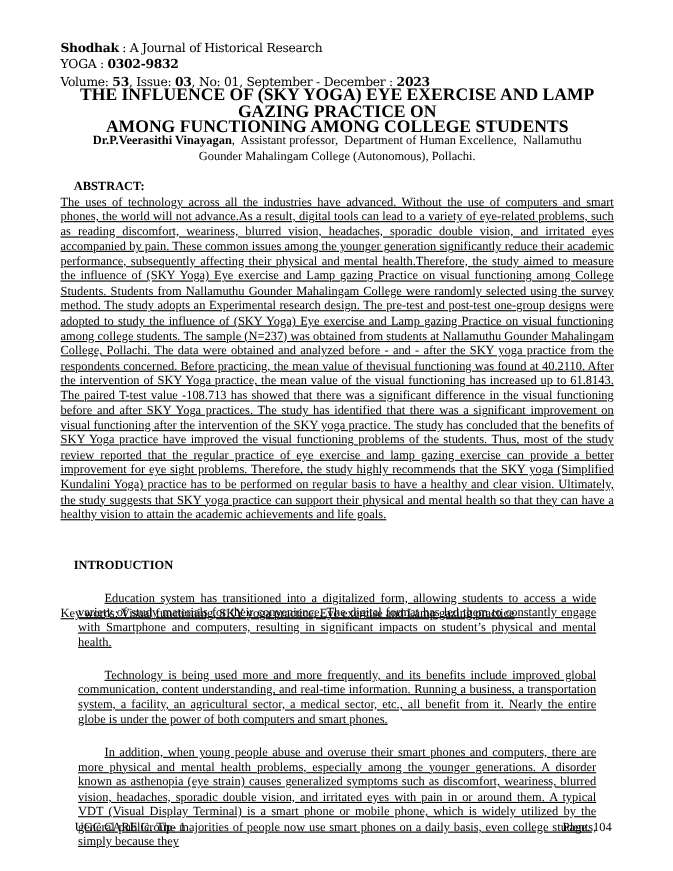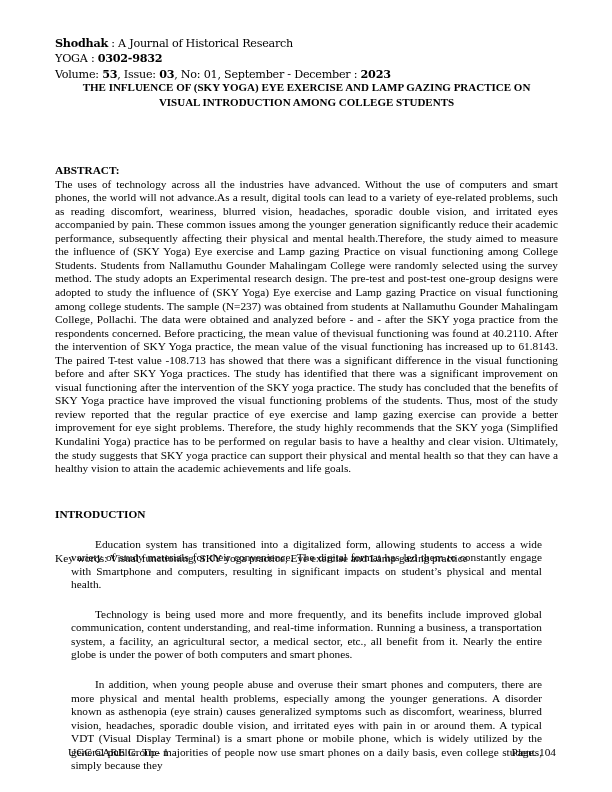--- a/index.html
+++ b/index.html
@@ -7,38 +7,38 @@
     .page { position: absolute; left: 0; top: 0; width: 612px; height: 736px; }
     .journal {
       position: absolute; left: 55px; top: 36px; width: 500px;
       font-family: "DejaVu Serif", serif; font-size: 11.2px; line-height: 14.4px;
       letter-spacing: -0.25px;
     }
     .journal div { white-space: nowrap; }
     .journal b { font-weight: bold; }
     .title {
       position: absolute; left: 55px; top: 80px; width: 503px; text-align: center;
-      font-family: "Liberation Serif", serif; font-weight: bold; font-size: 11px; line-height: 14.5px;
+      font-family: "Liberation Serif", serif; font-weight: bold; font-size: 16px; line-height: 14.5px;
     }
     .author {
       position: absolute; left: 55px; top: 121px; width: 503px; text-align: center;
       font-family: "Liberation Serif", serif; font-size: 11.3px; line-height: 14.4px;
     }
     .author b { font-weight: bold; }
     .body-block {
       position: absolute; left: 55px; width: 503px;
       font-family: "Liberation Serif", serif; font-size: 11.3px; line-height: 13.55px;
       text-align: justify;
     }
-    .heading { font-weight: bold; font-family: "Liberation Serif", serif; font-size: 11.3px; line-height: 13.6px; }
+    .heading { font-weight: bold; font-family: "Liberation Serif", serif; font-size: 11.3px; line-height: 13.6px; margin-left: 12px; }
     .abstract { top: 164px; }
     .keywords { top: 510px; margin-top: 42px; }
     .intro { top: 508px; }
     .para { text-indent: 24px; margin: 16px; }
-    p { margin: 0; }
+    p { margin: 0; text-decoration: underline; }
     .footer-left {
       position: absolute; left: 68px; top: 746px;
       font-family: "Liberation Serif", serif; font-weight: normal; font-size: 11.3px;
     }
     .footer-right {
       position: absolute; right: 56px; top: 746px;
       font-family: "Liberation Serif", serif; font-size: 11.3px;
     }
   </style>
 </head>
@@ -47,23 +47,27 @@
 <div class="page">
 
   <div class="journal">
     <div><b>Shodhak</b><span> : A Journal of Historical Research</span></div>
     <div><span>YOGA : </span><b>0302-9832</b></div>
     <div><span>Volume: </span><b>53</b><span>, Issue: </span><b>03</b><span>, No: 01, September - December : </span><b>2023</b></div>
   </div>
 
   <div class="title">
     <div>THE INFLUENCE OF (SKY YOGA) EYE EXERCISE AND LAMP GAZING PRACTICE ON</div>
-    <div>VISUAL INTRODUCTION AMONG COLLEGE STUDENTS</div>
+    <div>AMONG FUNCTIONING AMONG COLLEGE STUDENTS</div>
   </div>
 
+  <div class="author">
+    <div><b>Dr.P.Veerasithi Vinayagan</b><span style="white-space:pre">,  Assistant professor,  Department of Human Excellence,  Nallamuthu</span></div>
+    <div>Gounder Mahalingam College (Autonomous), Pollachi.</div>
+  </div>
 
   <div class="body-block abstract">
     <div class="heading">ABSTRACT:</div>
     <p>The uses of technology across all the industries have advanced. Without the use of computers and smart phones, the world will not advance.As a result, digital tools can lead to a variety of eye-related problems, such as reading discomfort, weariness, blurred vision, headaches, sporadic double vision, and irritated eyes accompanied by pain. These common issues among the younger generation significantly reduce their academic performance, subsequently affecting their physical and mental health.Therefore, the study aimed to measure the influence of (SKY Yoga) Eye exercise and Lamp gazing Practice on visual functioning among College Students. Students from Nallamuthu Gounder Mahalingam College were randomly selected using the survey method. The study adopts an Experimental research design. The pre-test and post-test one-group designs were adopted to study the influence of (SKY Yoga) Eye exercise and Lamp gazing Practice on visual functioning among college students. The sample (N=237) was obtained from students at Nallamuthu Gounder Mahalingam College, Pollachi. The data were obtained and analyzed before - and - after the SKY yoga practice from the respondents concerned. Before practicing, the mean value of thevisual functioning was found at 40.2110. After the intervention of SKY Yoga practice, the mean value of the visual functioning has increased up to 61.8143. The paired T-test value -108.713 has showed that there was a significant difference in the visual functioning before and after SKY Yoga practices. The study has identified that there was a significant improvement on visual functioning after the intervention of the SKY yoga practice. The study has concluded that the benefits of SKY Yoga practice have improved the visual functioning problems of the students. Thus, most of the study review reported that the regular practice of eye exercise and lamp gazing exercise can provide a better improvement for eye sight problems. Therefore, the study highly recommends that the SKY yoga (Simplified Kundalini Yoga) practice has to be performed on regular basis to have a healthy and clear vision. Ultimately, the study suggests that SKY yoga practice can support their physical and mental health so that they can have a healthy vision to attain the academic achievements and life goals.</p>
   </div>
 
   <div class="body-block keywords">
     <p>Key words: Visual functioning, SKY yoga practice, Eye exercise and Lamp gazing practice</p>
   </div>
 

